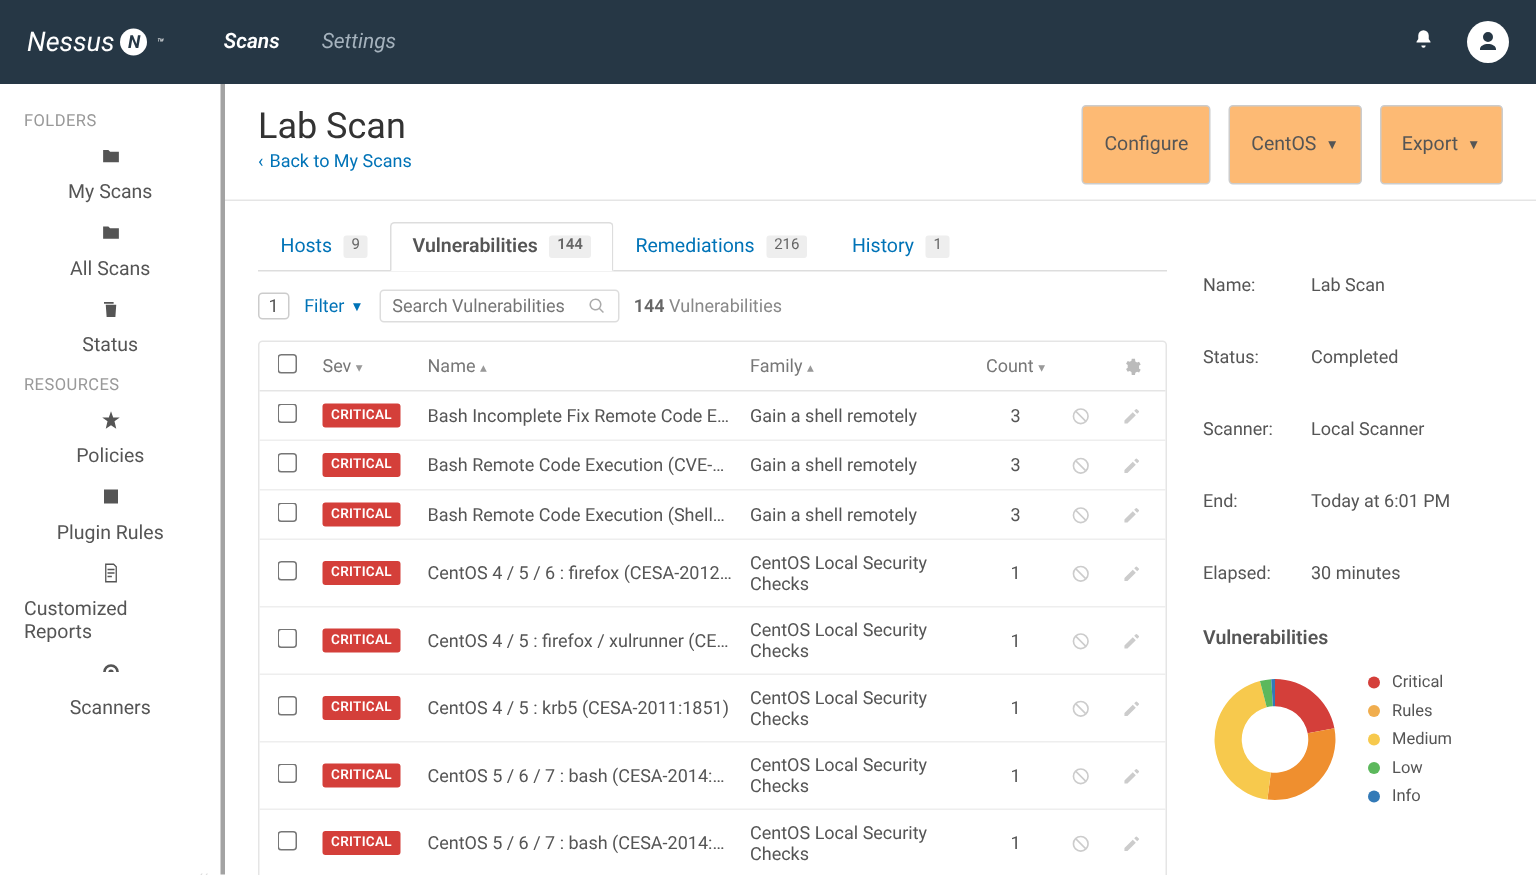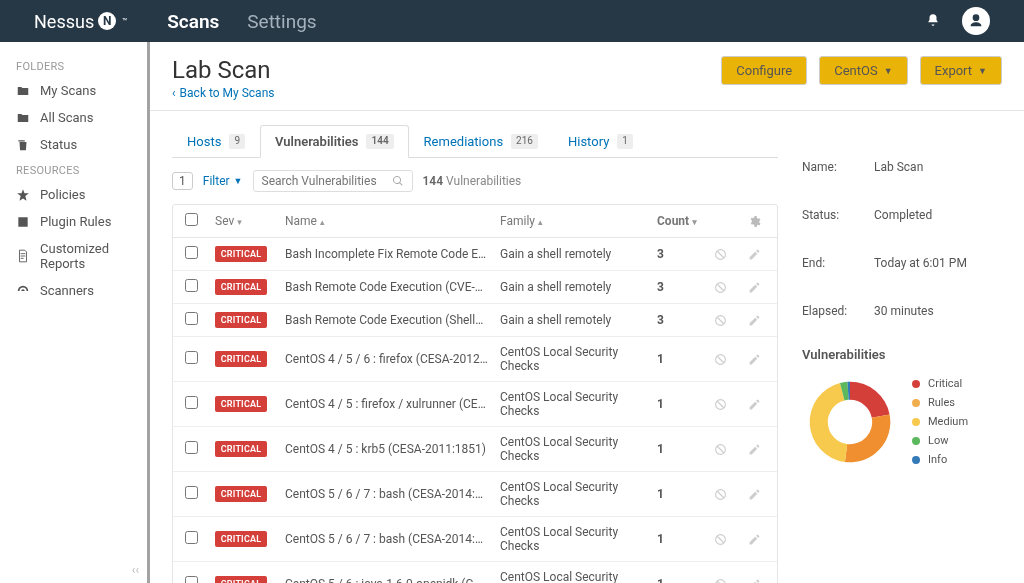--- a/index.html
+++ b/index.html
@@ -1,44 +1,44 @@
 <!DOCTYPE html>
 <html><head>
 <meta charset="utf-8">
 <style>
 * { margin:0; padding:0; box-sizing:border-box; font-family:-apple-system,BlinkMacSystemFont,"Segoe UI",Roboto,Arial,sans-serif; }
 body { background:#fff; color:#333; font-size:13px; width:1024px; height:583px; overflow:hidden; }
 
 
-.topnav { height:42px; background:#263745; display:flex; align-items:center; padding:0 34px; }
+.topnav { height:56px; background:#263745; display:flex; align-items:center; padding:0 18px;font-style:italic; }
 .brand { color:#fff; font-size:18px; font-weight:400; display:flex; align-items:center; gap:4px; }
 .brand-n { background:#fff; color:#263745; border-radius:50%; width:18px; height:18px; display:inline-flex; align-items:center; justify-content:center; font-weight:700; font-size:12px; }
 .brand-tm { font-size:8px; vertical-align:top; margin-left:2px; }
 .navlinks { display:flex; margin-left:40px; gap:28px; }
-.navlinks a { color:#a5b2bd; font-size:19px; text-decoration:none; cursor:pointer; }
+.navlinks a { color:#a5b2bd; font-size:14px; text-decoration:none; cursor:pointer; }
 .navlinks a.active { color:#fff; font-weight:600; }
 .topright { margin-left:auto; display:flex; align-items:center; gap:22px; }
 .bell-icon svg, .user-icon svg { fill:#fff; }
 .user-icon { width:28px; height:28px; background:#fff; border-radius:50%; display:flex; align-items:center; justify-content:center; }
 .user-icon svg { fill:#263745; }
 
 
 .shell { display:flex; height:calc(100% - 42px); }
 .sidebar { width:150px; border-right:3px solid #a3a3a3; padding:12px 0; position:relative; }
 .sidegroup-label { font-size:11px; color:#999; padding:6px 16px 4px; letter-spacing:.3px; }
-.sideitem { display:flex; align-items:center; gap:10px; padding:6px 16px; color:#555; cursor:pointer; font-size:13px; }
+.sideitem { display:flex; align-items:center; gap:10px; padding:6px 16px; color:#555; cursor:pointer; font-size:13px;flex-direction:column; }
 .sideitem svg { width:14px; height:14px; fill:#555; flex:none; }
 .sidebar-collapse { position:absolute; bottom:6px; right:8px; color:#bbb; font-size:12px; cursor:pointer; }
 
 .main { flex:1; overflow:auto; }
 .header { padding:14px 22px 10px; border-bottom:1px solid #e5e5e5; display:flex; justify-content:space-between; align-items:flex-start; }
 .title { font-size:24px; font-weight:400; color:#333; }
 .breadcrumb { color:#0073b7; font-size:12px; cursor:pointer; display:inline-flex; align-items:center; gap:4px; margin-top:2px; }
 .headbuttons { display:flex; gap:12px; }
-.btn { border:1px solid #ccc; background:#eab308; padding:6px 14px; font-size:13px; border-radius:3px; cursor:pointer; display:inline-flex; align-items:center; gap:6px; color:#555; }
+.btn { border:1px solid #ccc; background:#fdba74; padding:18px 14px; font-size:13px; border-radius:3px; cursor:pointer; display:inline-flex; align-items:center; gap:6px; color:#555; }
 .btn .caret { font-size:9px; }
 
 .body { display:flex; padding:0 22px 22px; gap:24px; }
 .left { flex:1; min-width:0; }
 .right { width:200px; padding-top:18px; }
 
 
 .tabs { display:flex; gap:0; margin-top:14px; }
 .tab { padding:8px 14px; font-size:13px; color:#0073b7; cursor:pointer; display:flex; gap:8px; border:1px solid transparent; }
 .tab.active { color:#555; font-weight:600; border:1px solid #ddd; border-bottom:1px solid #fff; border-radius:3px 3px 0 0; background:#fff; }
@@ -59,21 +59,21 @@
 .tbl { border:1px solid #e5e5e5; border-radius:3px; }
 .th, .tr { display:flex; align-items:center; padding:8px 12px; gap:12px; font-size:12px; }
 .th { color:#777; border-bottom:1px solid #e5e5e5; }
 .tr { border-top:1px solid #eee; color:#555; }
 .tr:first-of-type { border-top:none; }
 .col-chk { width:18px; flex:none; }
 .col-chk input { cursor:pointer; }
 .col-sev { width:58px; flex:none; }
 .col-name { flex:1.4; min-width:0; white-space:nowrap; overflow:hidden; text-overflow:ellipsis; }
 .col-family { flex:1; }
-.col-count { width:40px; flex:none;font-weight:bold; }
+.col-count { width:40px; text-align:center; flex:none; }
 .col-act { width:22px; flex:none; color:#ccc; display:flex; justify-content:center; }
 .sev-badge { background:#d43f3a; color:#fff; font-size:9px; font-weight:600; padding:3px 0; border-radius:2px; text-align:center; display:block; width:52px; letter-spacing:.2px; }
 .sort-caret { font-size:9px; color:#999; margin-left:3px; }
 .th .gear { margin-left:auto; color:#bbb; cursor:pointer; }
 
 
 .panel-h { font-size:13px; font-weight:600; color:#555; margin-bottom:10px; }
 .detail-row { display:flex; font-size:12px; padding:3px 0; color:#555;margin-top:28px; }
 .detail-row .k { width:72px; color:#555; }
 .donut-legend { display:flex; gap:14px; margin-top:12px; }
@@ -428,20 +428,24 @@
         <div id="details-mount">
             <div class="detail-row">
               <div class="k">Name:</div>
               <div>Lab Scan</div>
             </div>
             <div class="detail-row">
               <div class="k">Status:</div>
               <div>Completed</div>
             </div>
             <div class="detail-row">
+              <div class="k">Scanner:</div>
+              <div>Local Scanner</div>
+            </div>
+            <div class="detail-row">
               <div class="k">End:</div>
               <div>Today at 6:01 PM</div>
             </div>
             <div class="detail-row">
               <div class="k">Elapsed:</div>
               <div>30 minutes</div>
             </div>
           </div>
 
         <div class="panel-h" style="margin-top:26px">Vulnerabilities</div>

